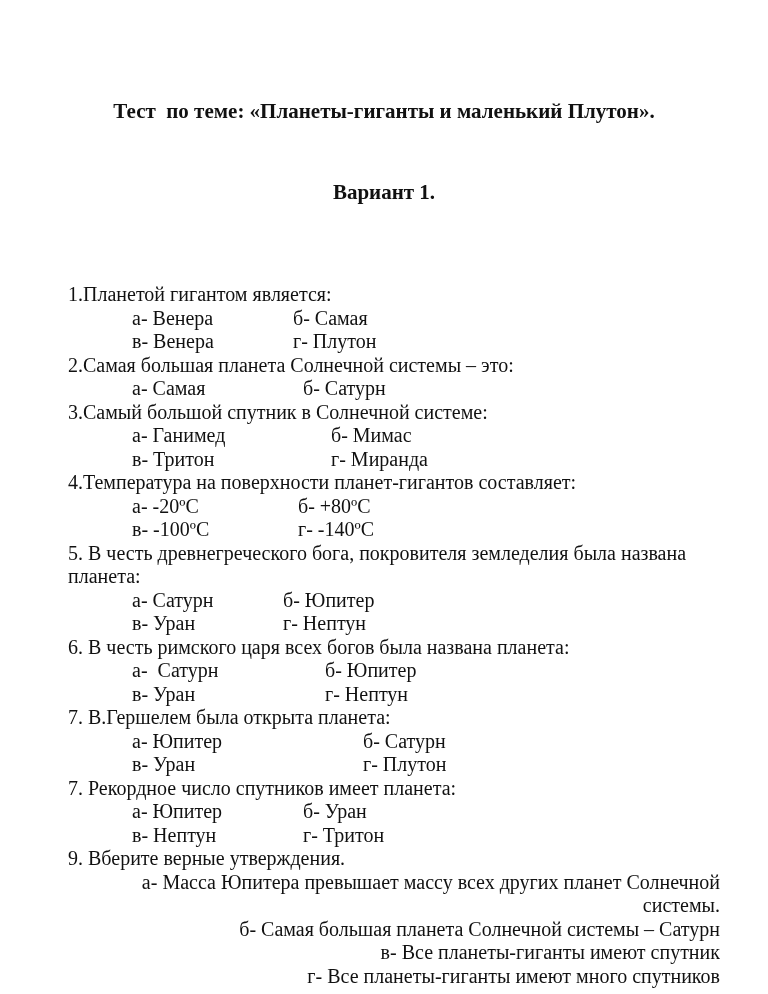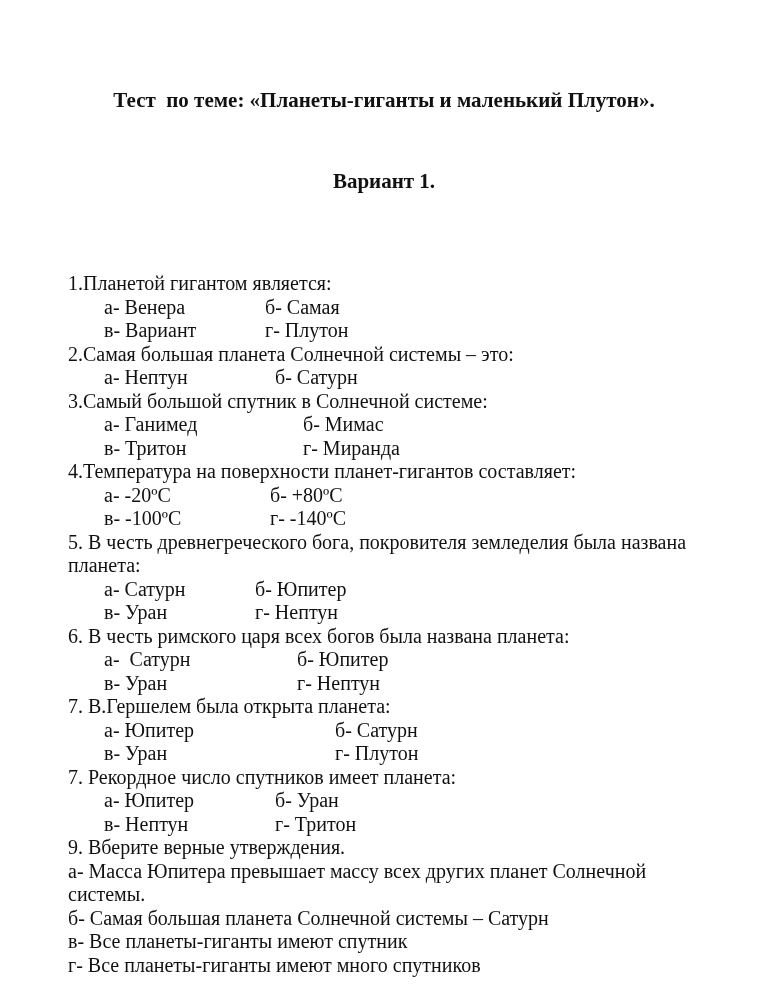--- a/index.html
+++ b/index.html
@@ -6,38 +6,38 @@
   .page{
     position:relative;
     width:768px;height:994px;
     background:#ffffff;
     color:#111111;
     font-family:"Liberation Serif","DejaVu Serif",serif;
     overflow:hidden;
     box-sizing:border-box;
   }
   .title{
-    padding-top:33px;
+    padding-top:44px;
     text-align:center;
     font-weight:bold;
     font-size:21px;
     line-height:27px;
     white-space:pre-wrap;
     margin-bottom:23px;
   }
   .content{
     margin-left:68px;
     width:652px;
     font-size:20px;
     line-height:23.5px;
   }
   .question{white-space:pre-wrap;}
-  .statement{white-space:pre-wrap;}
+  .statement{white-space:pre-wrap;text-align:right;}
   .opts{margin-left:36px;}
-  .row{display:flex;}
+  .row{display:flex;margin-left:28px;}
   .c1{display:inline-block;white-space:pre;flex:0 0 auto;}
   .c2{white-space:pre;}
   .w161{width:161px}.w171{width:171px}.w199{width:199px}.w166{width:166px}
   .w151{width:151px}.w193{width:193px}.w231{width:231px}
 </style>
 </head>
 <body>
 
 <div class="page">
 
@@ -48,29 +48,29 @@
 
   <div class="content">
 
     <div class="question">1.Планетой гигантом является:</div>
     <div class="opts">
       <div class="row">
         <span class="c1 w161">а- Венера</span>
         <span class="c2">б- Самая</span>
       </div>
       <div class="row">
-        <span class="c1 w161">в- Вариант</span>
+        <span class="c1 w161">в- Венера</span>
         <span class="c2">г- Плутон</span>
       </div>
     </div>
 
     <div class="question">2.Самая большая планета Солнечной системы – это:</div>
     <div class="opts">
       <div class="row">
-        <span class="c1 w171">а- Нептун</span>
+        <span class="c1 w171">а- Самая</span>
         <span class="c2">б- Сатурн</span>
       </div>
     </div>
 
     <div class="question">3.Самый большой спутник в Солнечной системе:</div>
     <div class="opts">
       <div class="row">
         <span class="c1 w199">а- Ганимед</span>
         <span class="c2">б- Мимас</span>
       </div>

